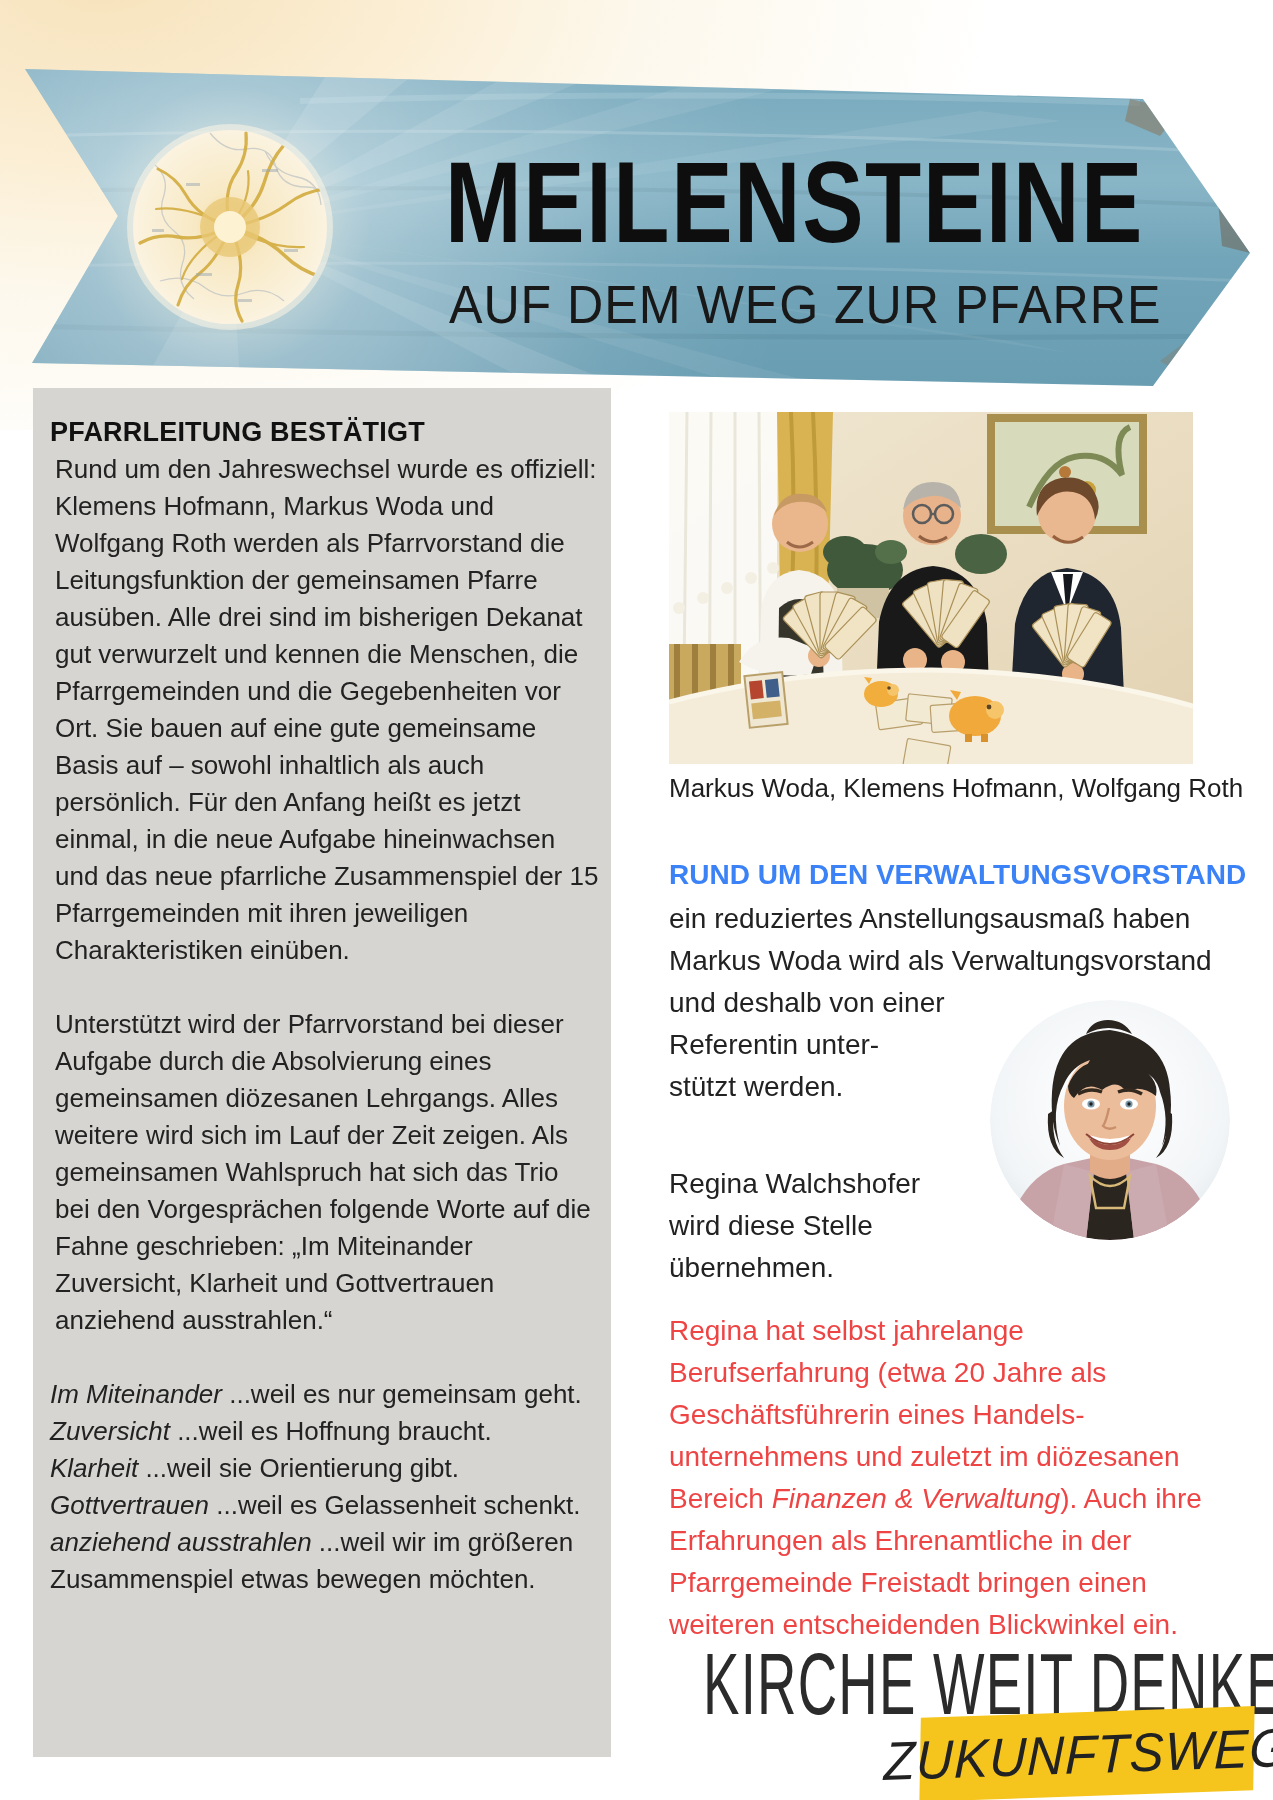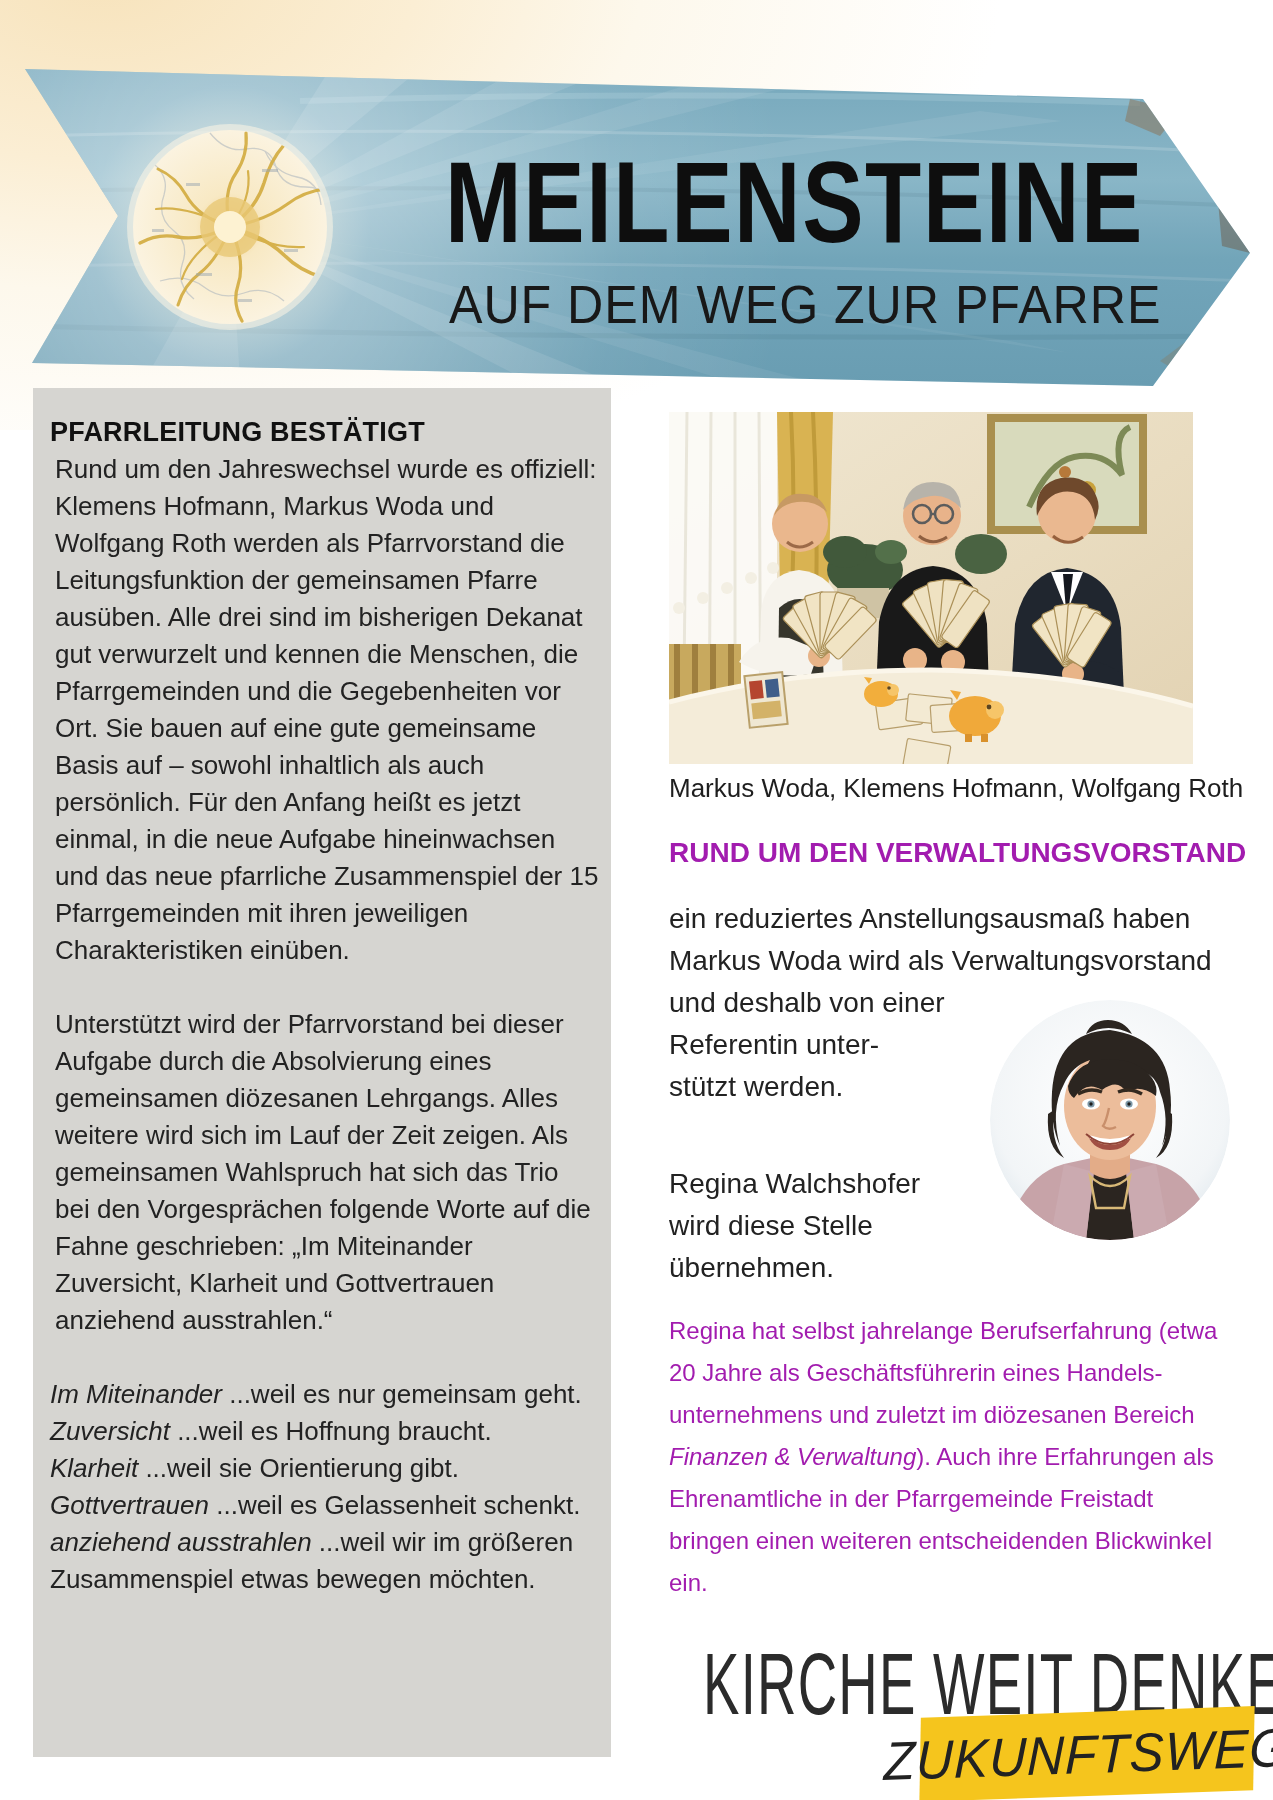--- a/index.html
+++ b/index.html
@@ -44,29 +44,29 @@
   #left-col p{margin:0 0 37px 5px;}
   #left-col p.motto{margin:0;}
   .it{font-style:italic;}
   
   .photo-frame{position:absolute;left:669px;top:412px;width:524px;height:352px;overflow:hidden;}
   .photo-caption{
     position:absolute;left:669px;top:771px;width:545px;
     font-size:26px;line-height:34px;color:#1e1e1e;white-space:nowrap;
   }
   .section-heading{
-    position:absolute;left:669px;top:833px;width:560px;
-    font-size:28px;line-height:40px;font-weight:700;color:#a21caf;white-space:nowrap;
+    position:absolute;left:669px;top:855px;width:560px;
+    font-size:28px;line-height:40px;font-weight:700;color:#3b82f6;white-space:nowrap;
   }
   .rp1{position:absolute;left:669px;top:898px;}
   .rp2{position:absolute;left:669px;top:1150px;margin-top:13px;}
   .rline{font-size:28px;line-height:42px;color:#222222;white-space:nowrap;}
   .rp3{
     position:absolute;left:669px;top:1310px;width:550px;
-    font-size:24px;line-height:42px;color:#a21caf;
+    font-size:28px;line-height:42px;color:#ef4444;
   }
   .portrait{
     position:absolute;left:990px;top:1000px;width:240px;height:240px;
     border-radius:50%;overflow:hidden;
   }
   
   .logo-line1{
     position:absolute;left:703px;top:1640px;
     font-size:88px;font-weight:400;color:#2b2b2b;
     letter-spacing:2px;line-height:1;white-space:nowrap;

